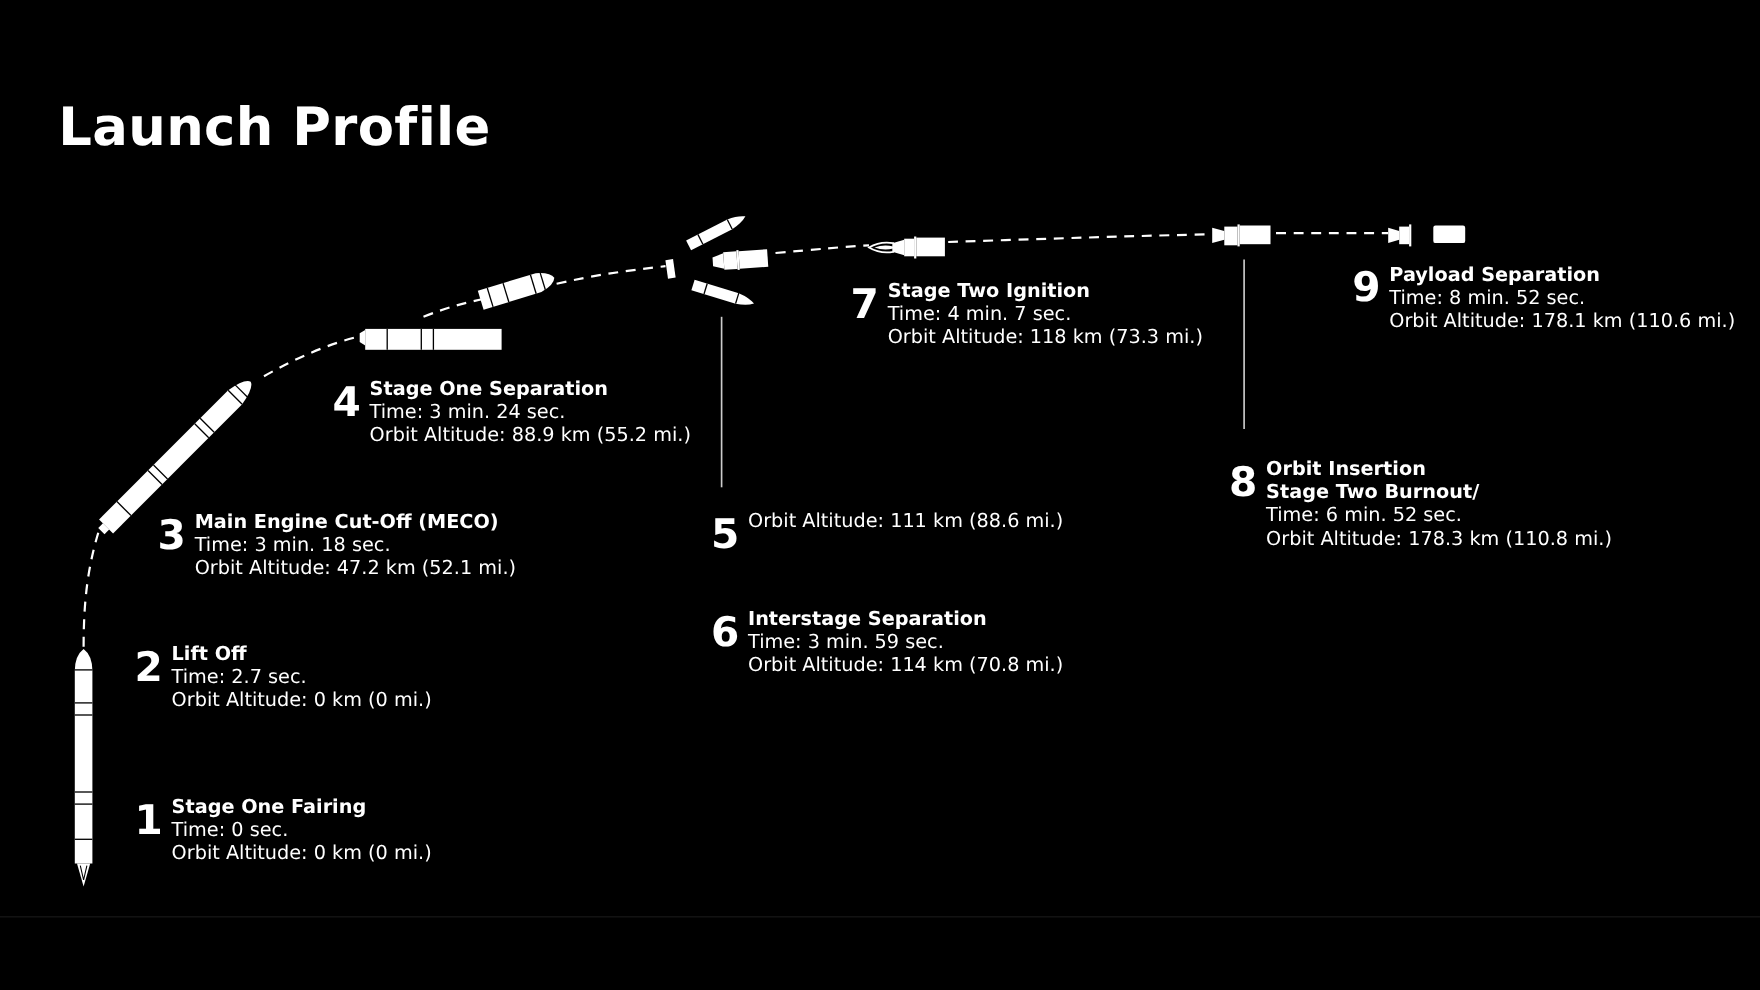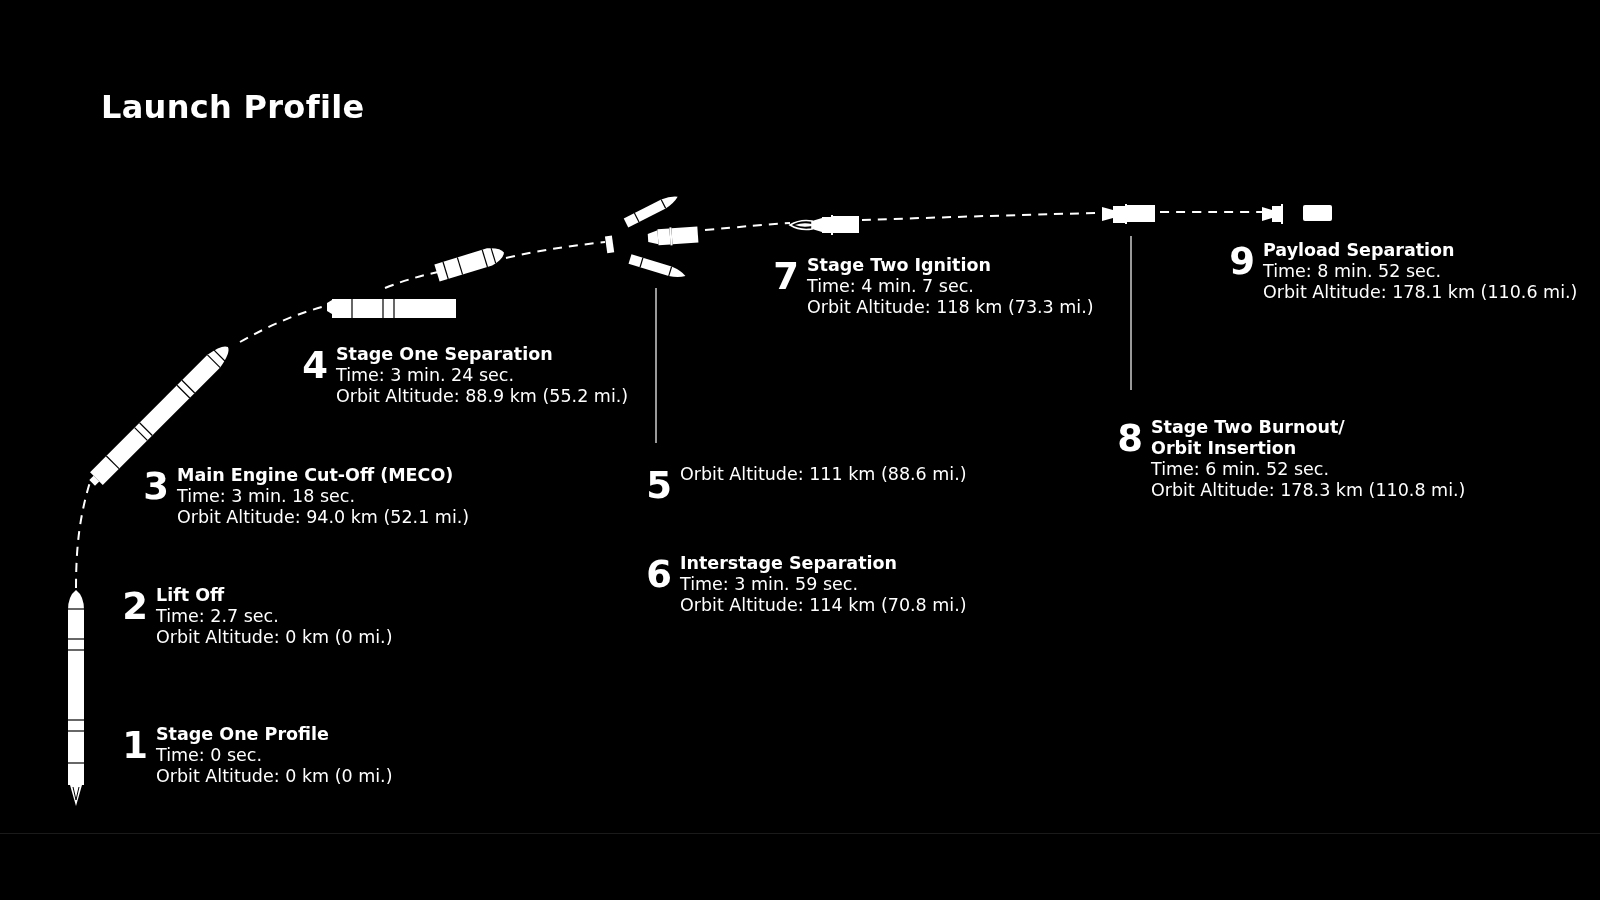--- a/index.html
+++ b/index.html
@@ -9,25 +9,24 @@
       overflow: hidden;
     }
     body {
       position: relative;
       font-family: "DejaVu Sans", "Liberation Sans", sans-serif;
       color: #ffffff;
     }
     .title {
       position: absolute;
       left: 53px; top: 88px;
-      font-size: 32px;
+      font-size: 48px;
       font-weight: bold;
       letter-spacing: 0.3px;
       color: #ffffff;
-      margin-left: 48px;
     }
     .art {
       position: absolute; left: 0; top: 0;
       width: 1600px; height: 900px;
     }
     .event {
       position: absolute;
       display: flex;
       align-items: flex-start;
     }
@@ -174,41 +173,41 @@
     <path d="M1262 207 L 1272 210 L 1272 218 L 1262 221 Z" fill="#ffffff"></path>
     <rect x="1272" y="206" width="9" height="16" fill="#ffffff"></rect>
     <rect x="1281" y="204" width="2" height="20" fill="#ffffff"></rect>
   </g>
   <rect x="1303" y="205" width="29" height="16" rx="2" fill="#ffffff"></rect>
 </svg>
 
 <div class="event" style="left:116px; top:724px;">
   <div class="num">1</div>
   <div class="txt">
-    <div class="name">Stage One Profile</div>
+    <div class="name">Stage One Fairing</div>
     <div class="line">Time: 0 sec.</div>
     <div class="line">Orbit Altitude: 0 km (0 mi.)</div>
   </div>
 </div>
 
 <div class="event" style="left:116px; top:585px;">
   <div class="num">2</div>
   <div class="txt">
     <div class="name">Lift Off</div>
     <div class="line">Time: 2.7 sec.</div>
     <div class="line">Orbit Altitude: 0 km (0 mi.)</div>
   </div>
 </div>
 
 <div class="event" style="left:137px; top:465px;">
   <div class="num">3</div>
   <div class="txt">
     <div class="name">Main Engine Cut-Off (MECO)</div>
     <div class="line">Time: 3 min. 18 sec.</div>
-    <div class="line">Orbit Altitude: 94.0 km (52.1 mi.)</div>
+    <div class="line">Orbit Altitude: 47.2 km (52.1 mi.)</div>
   </div>
 </div>
 
 <div class="event" style="left:296px; top:344px;">
   <div class="num">4</div>
   <div class="txt">
     <div class="name">Stage One Separation</div>
     <div class="line">Time: 3 min. 24 sec.</div>
     <div class="line">Orbit Altitude: 88.9 km (55.2 mi.)</div>
   </div>
@@ -235,22 +234,22 @@
   <div class="txt">
     <div class="name">Stage Two Ignition</div>
     <div class="line">Time: 4 min. 7 sec.</div>
     <div class="line">Orbit Altitude: 118 km (73.3 mi.)</div>
   </div>
 </div>
 
 <div class="event" style="left:1111px; top:417px;">
   <div class="num">8</div>
   <div class="txt">
+    <div class="name">Orbit Insertion</div>
     <div class="name">Stage Two Burnout/</div>
-    <div class="name">Orbit Insertion</div>
     <div class="line">Time: 6 min. 52 sec.</div>
     <div class="line">Orbit Altitude: 178.3 km (110.8 mi.)</div>
   </div>
 </div>
 
 <div class="event" style="left:1223px; top:240px;">
   <div class="num">9</div>
   <div class="txt">
     <div class="name">Payload Separation</div>
     <div class="line">Time: 8 min. 52 sec.</div>

